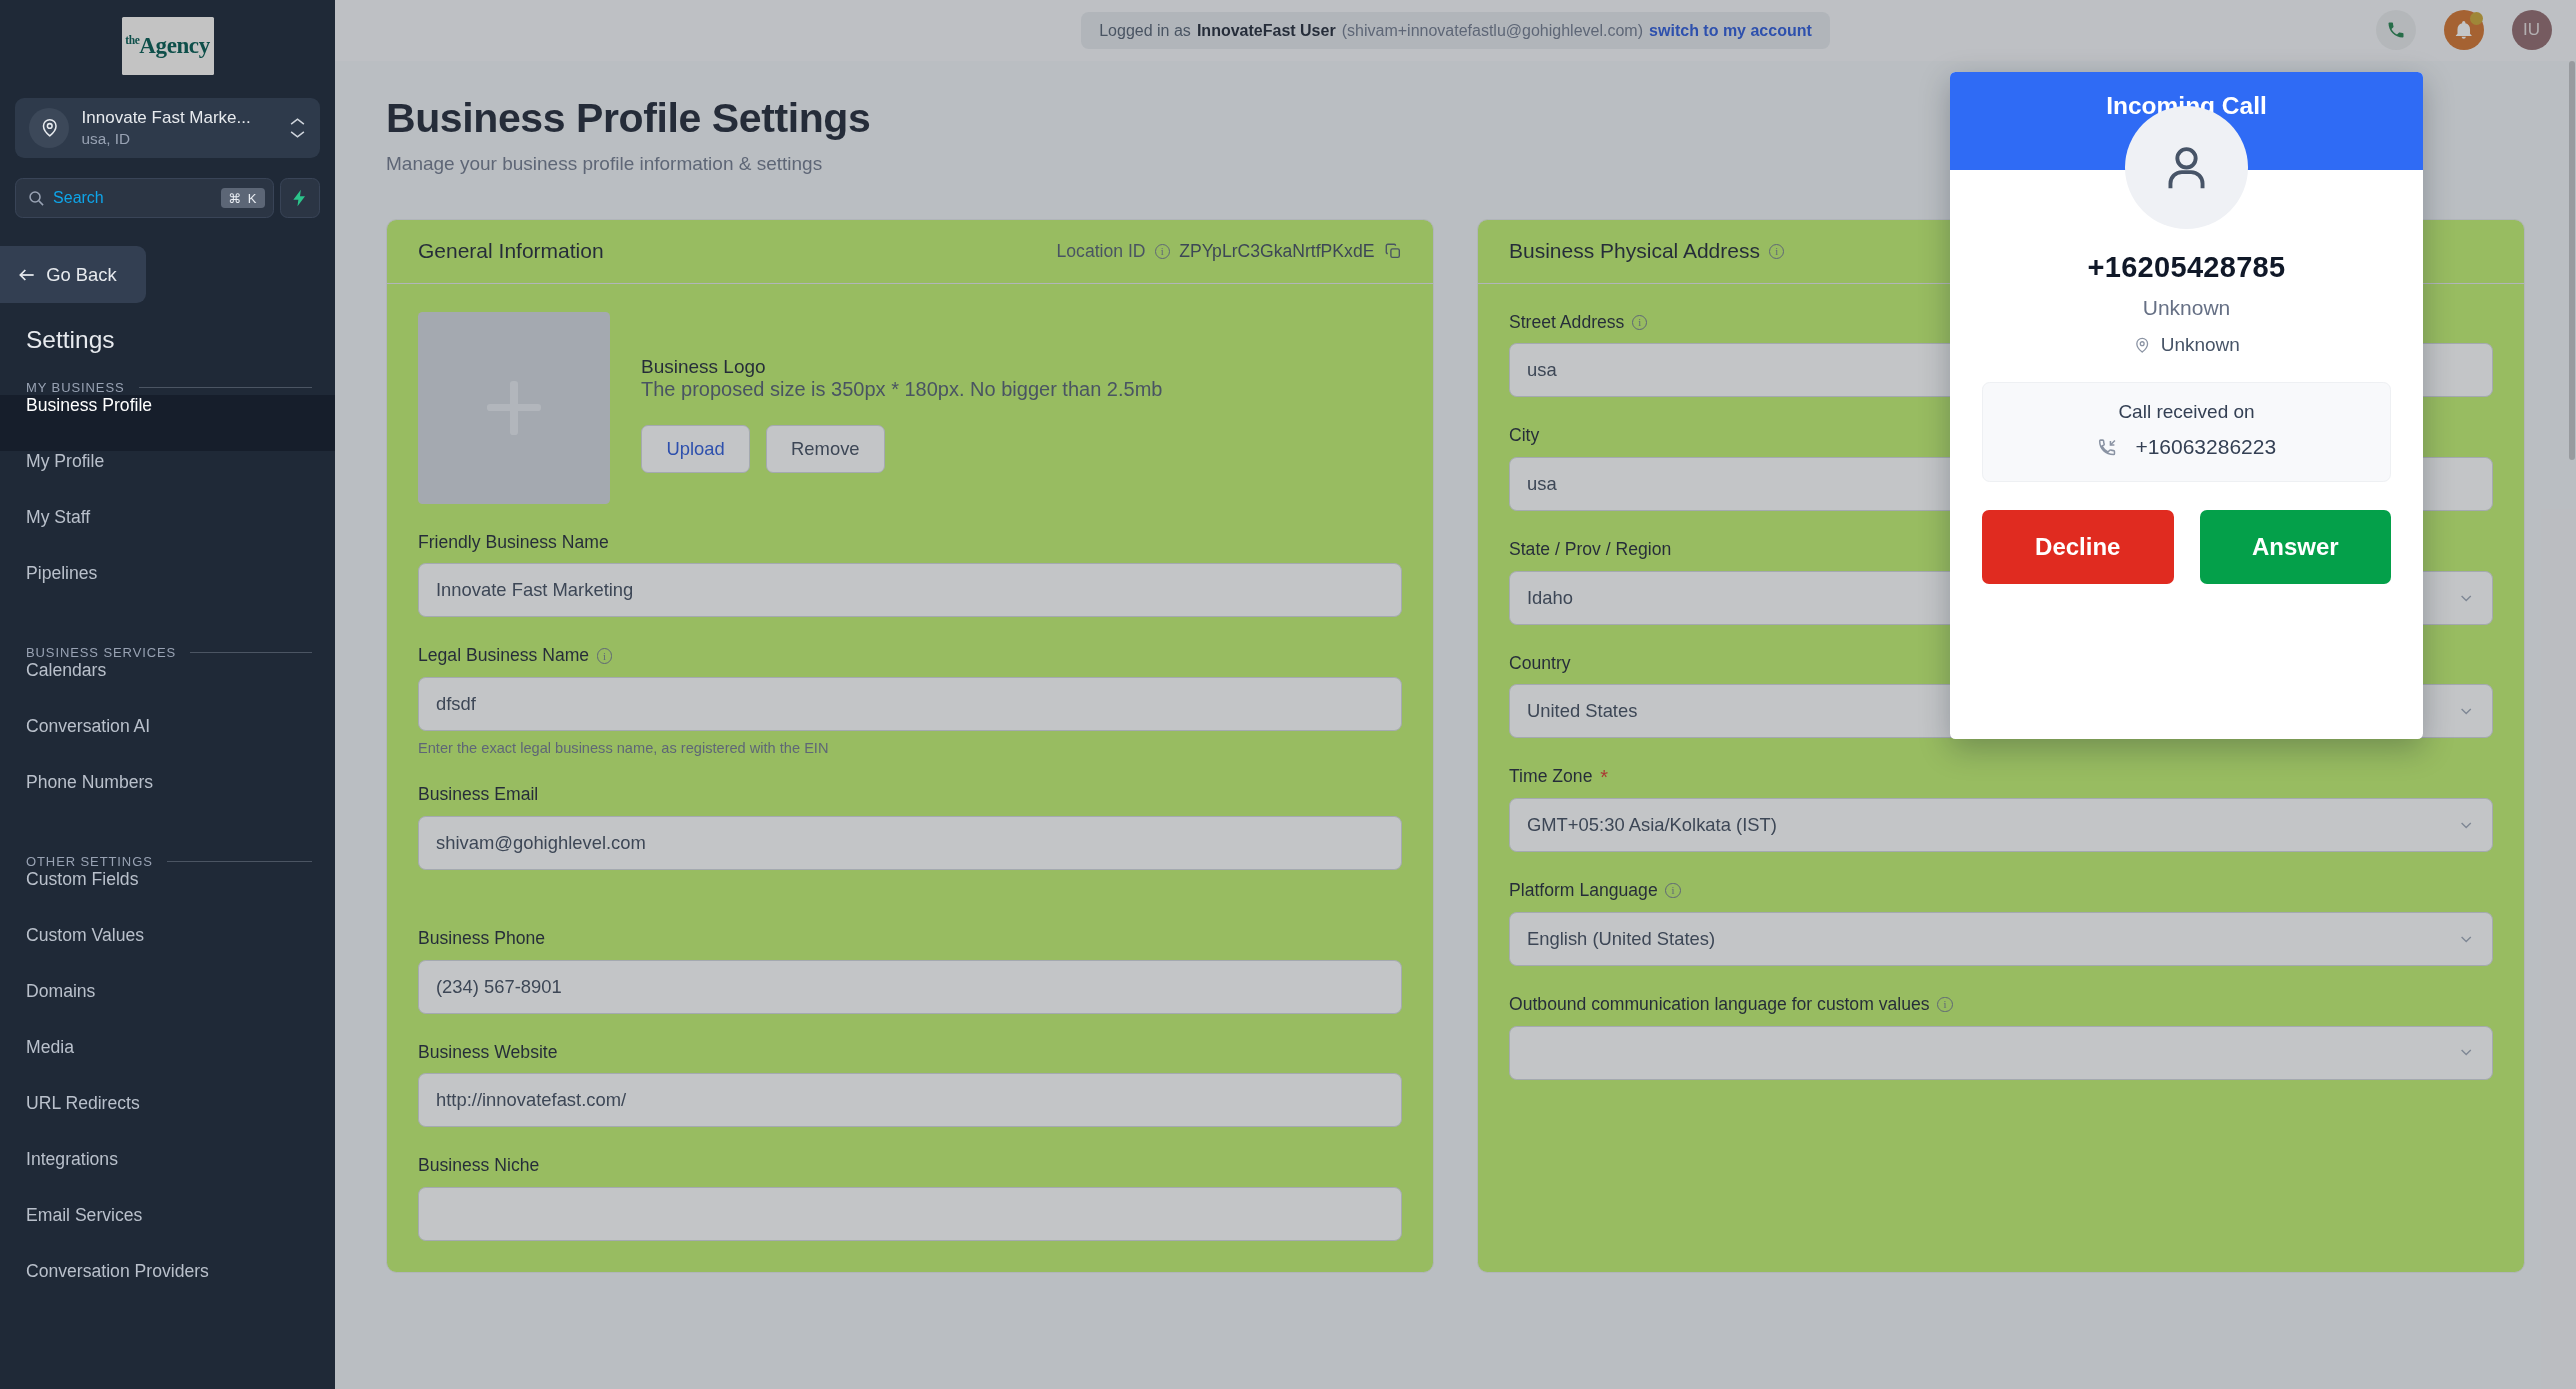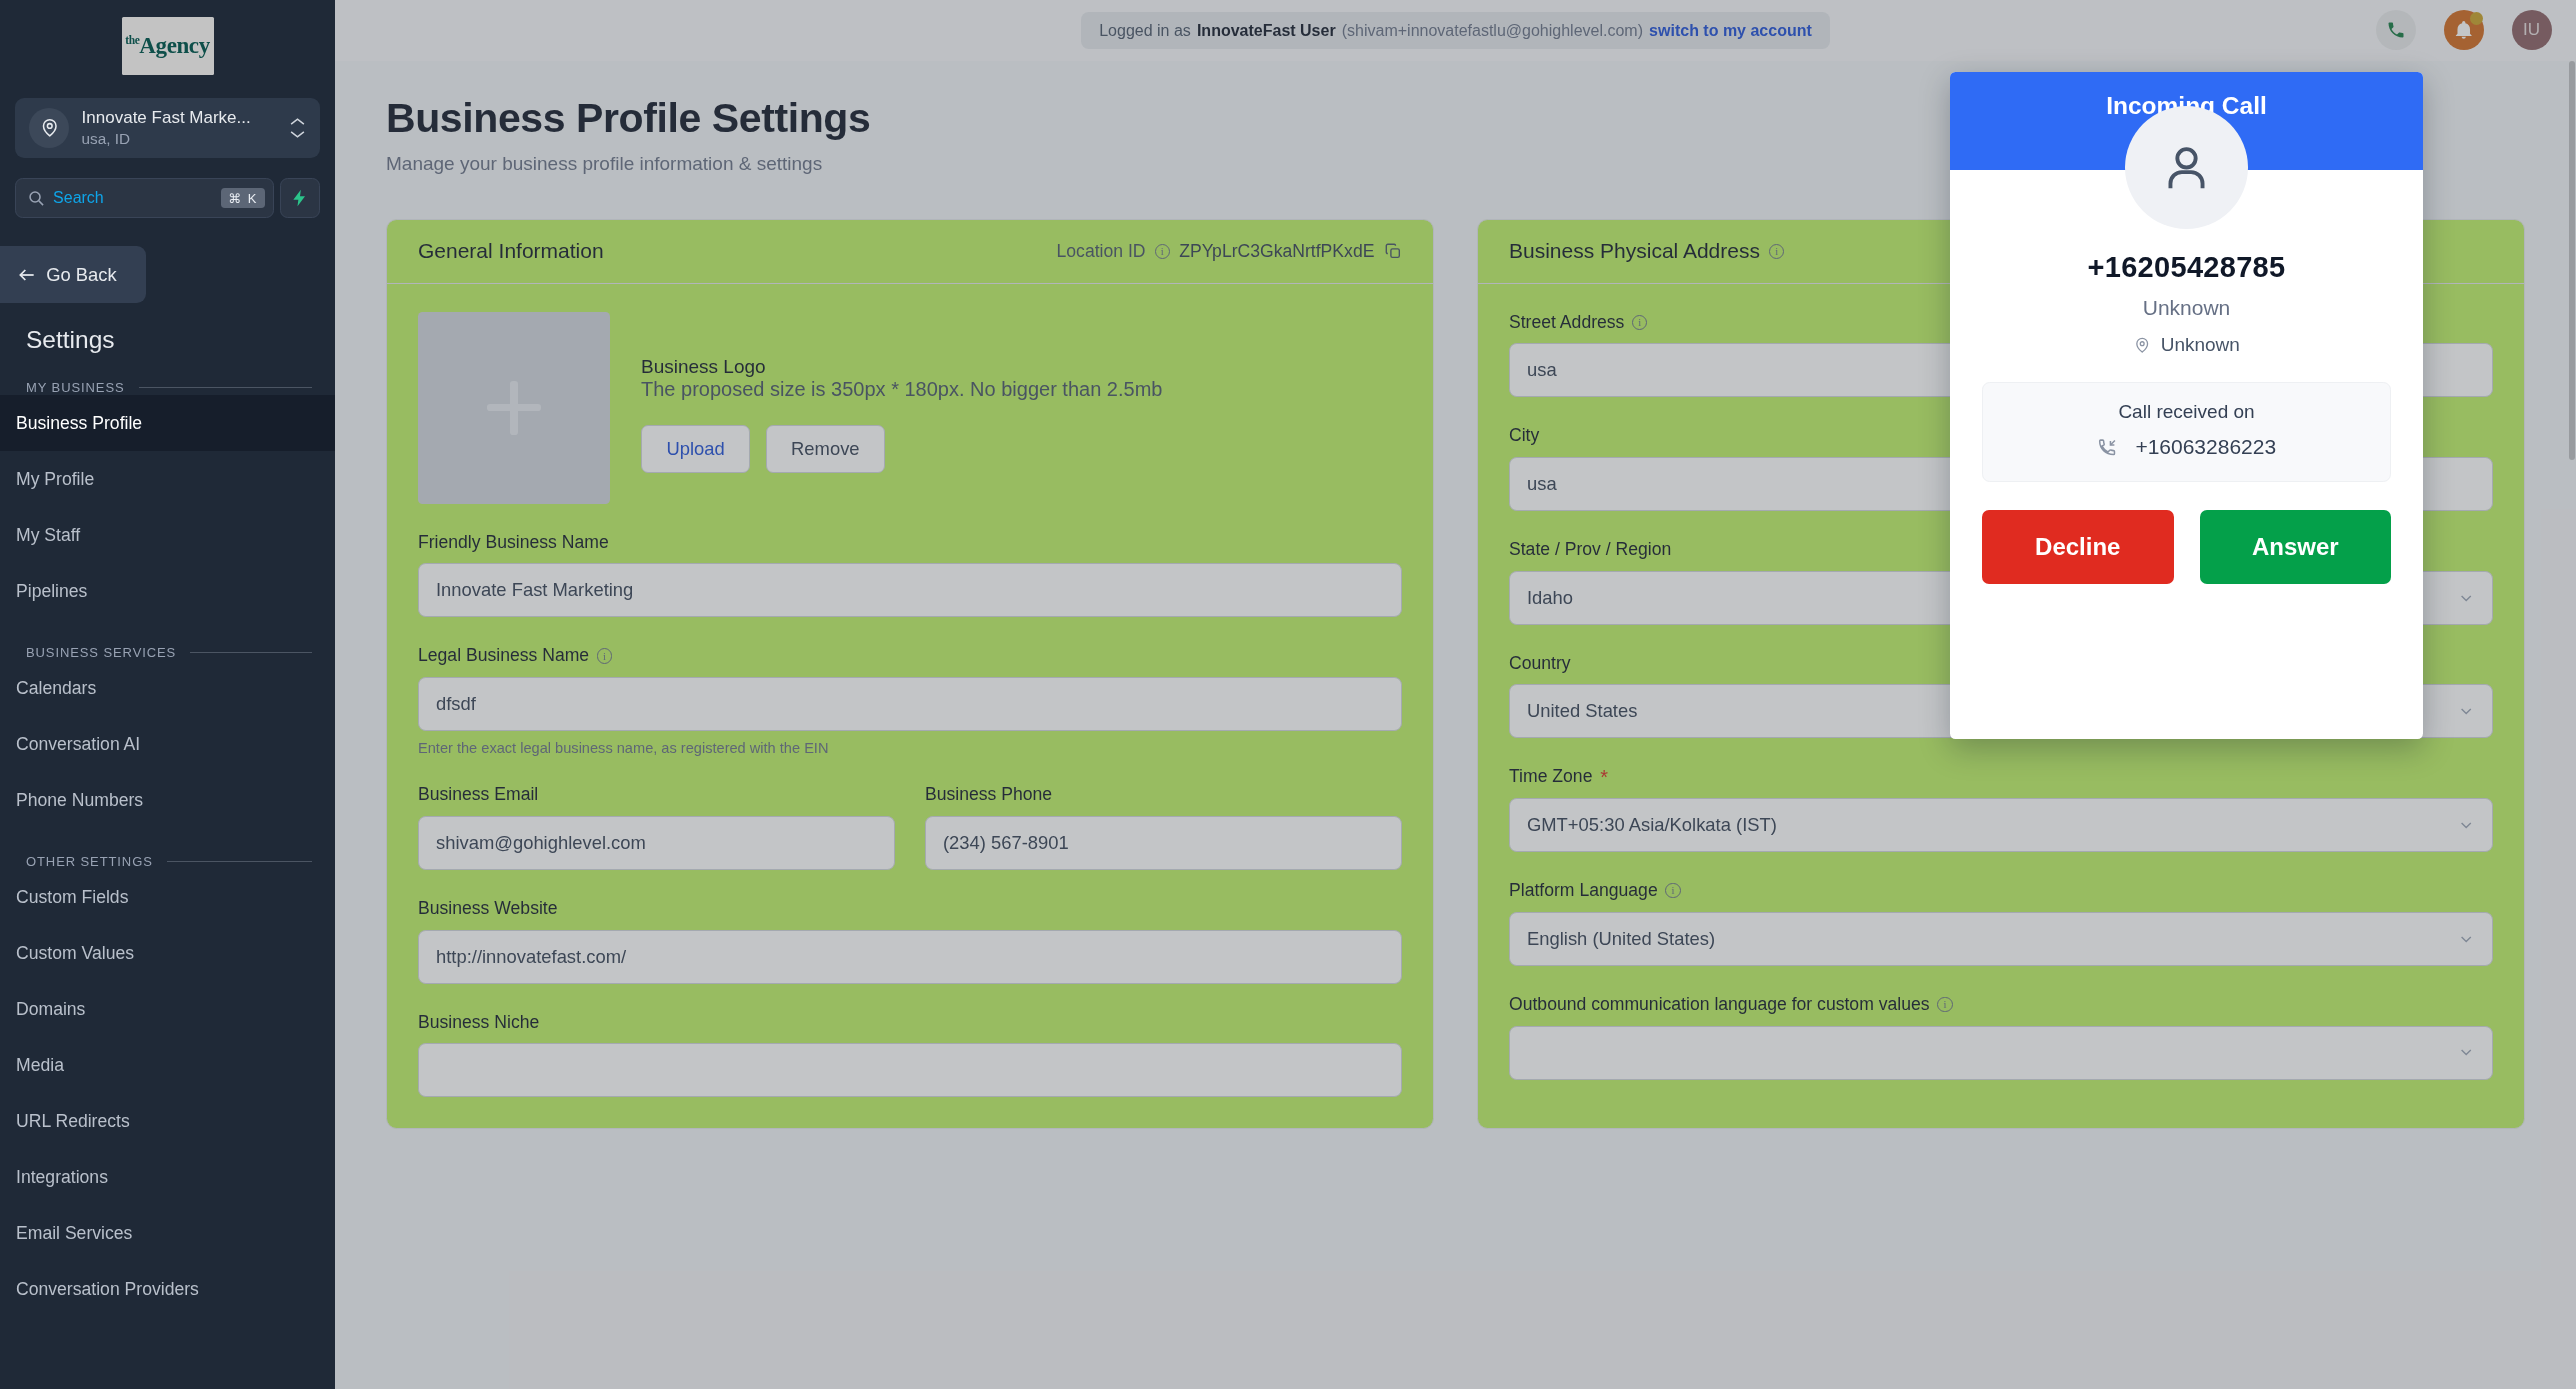--- a/index.html
+++ b/index.html
@@ -68,22 +68,22 @@
   .settings-title { font-size: 24.5px; color: #e7eaee; padding: 23px 0 0 26px; font-weight: 400; }
 
   .sec-head {
     display: flex; align-items: center; gap: 14px;
     padding: 26px 23px 0 26px; color: #98a2b3;
     font-size: 13px; letter-spacing: 0.9px;
   }
   .sec-head .rule { flex: 1 1 auto; height: 0.8px; background: #4b5563; }
 
   .nav-item {
-    height: 56px; display: flex; align-items: center;
-    padding-left: 16px; font-size: 17.6px; color: #b9c0cb; cursor: pointer;
+    height: 56px; display: flex; align-items: flex-start;
+    padding-left: 26px; font-size: 17.6px; color: #b9c0cb; cursor: pointer;
   }
   .nav-item.active { background: #161e2b; color: #ffffff; }
 
   
   .main {
     flex: 1 1 auto; height: 1389px; position: relative;
     background: #f2f4f7; overflow: hidden;
   }
   .topbar {
     height: 61px; display: flex; align-items: center; justify-content: center;
@@ -143,21 +143,21 @@
   .field { margin-top: 28px; }
   .flabel {
     font-size: 17.6px; color: #101828; display: flex; align-items: center; gap: 7.7px; margin-bottom: 10.7px;
   }
   .flabel .req { color: #d92d20; font-size: 20px; line-height: 1; }
   .finput {
     height: 54px; border: 0.8px solid #d0d5dd; border-radius: 7.7px; background: #fff;
     display: flex; align-items: center; padding: 0 17px; font-size: 18.4px; color: #344054;
   }
   .fhelp { font-size: 14.6px; color: #667085; margin-top: 9.2px; }
-  .frow { display: flex; gap: 30px; }
+  .frow { display: flex; gap: 30px; flex-direction: column; }
   .frow > .field { flex: 1 1 0; min-width: 0; }
   .fselect {
     height: 54px; border: 0.8px solid #d0d5dd; border-radius: 7.7px; background: #fff;
     display: flex; align-items: center; justify-content: space-between; padding: 0 17px;
     font-size: 18.4px; color: #344054; cursor: pointer;
   }
   .fselect .chev { color: #98a2b3; }
 
   .info-i {
     width: 15.3px; height: 15.3px; border-radius: 50%; border: 1.2px solid #667085;

